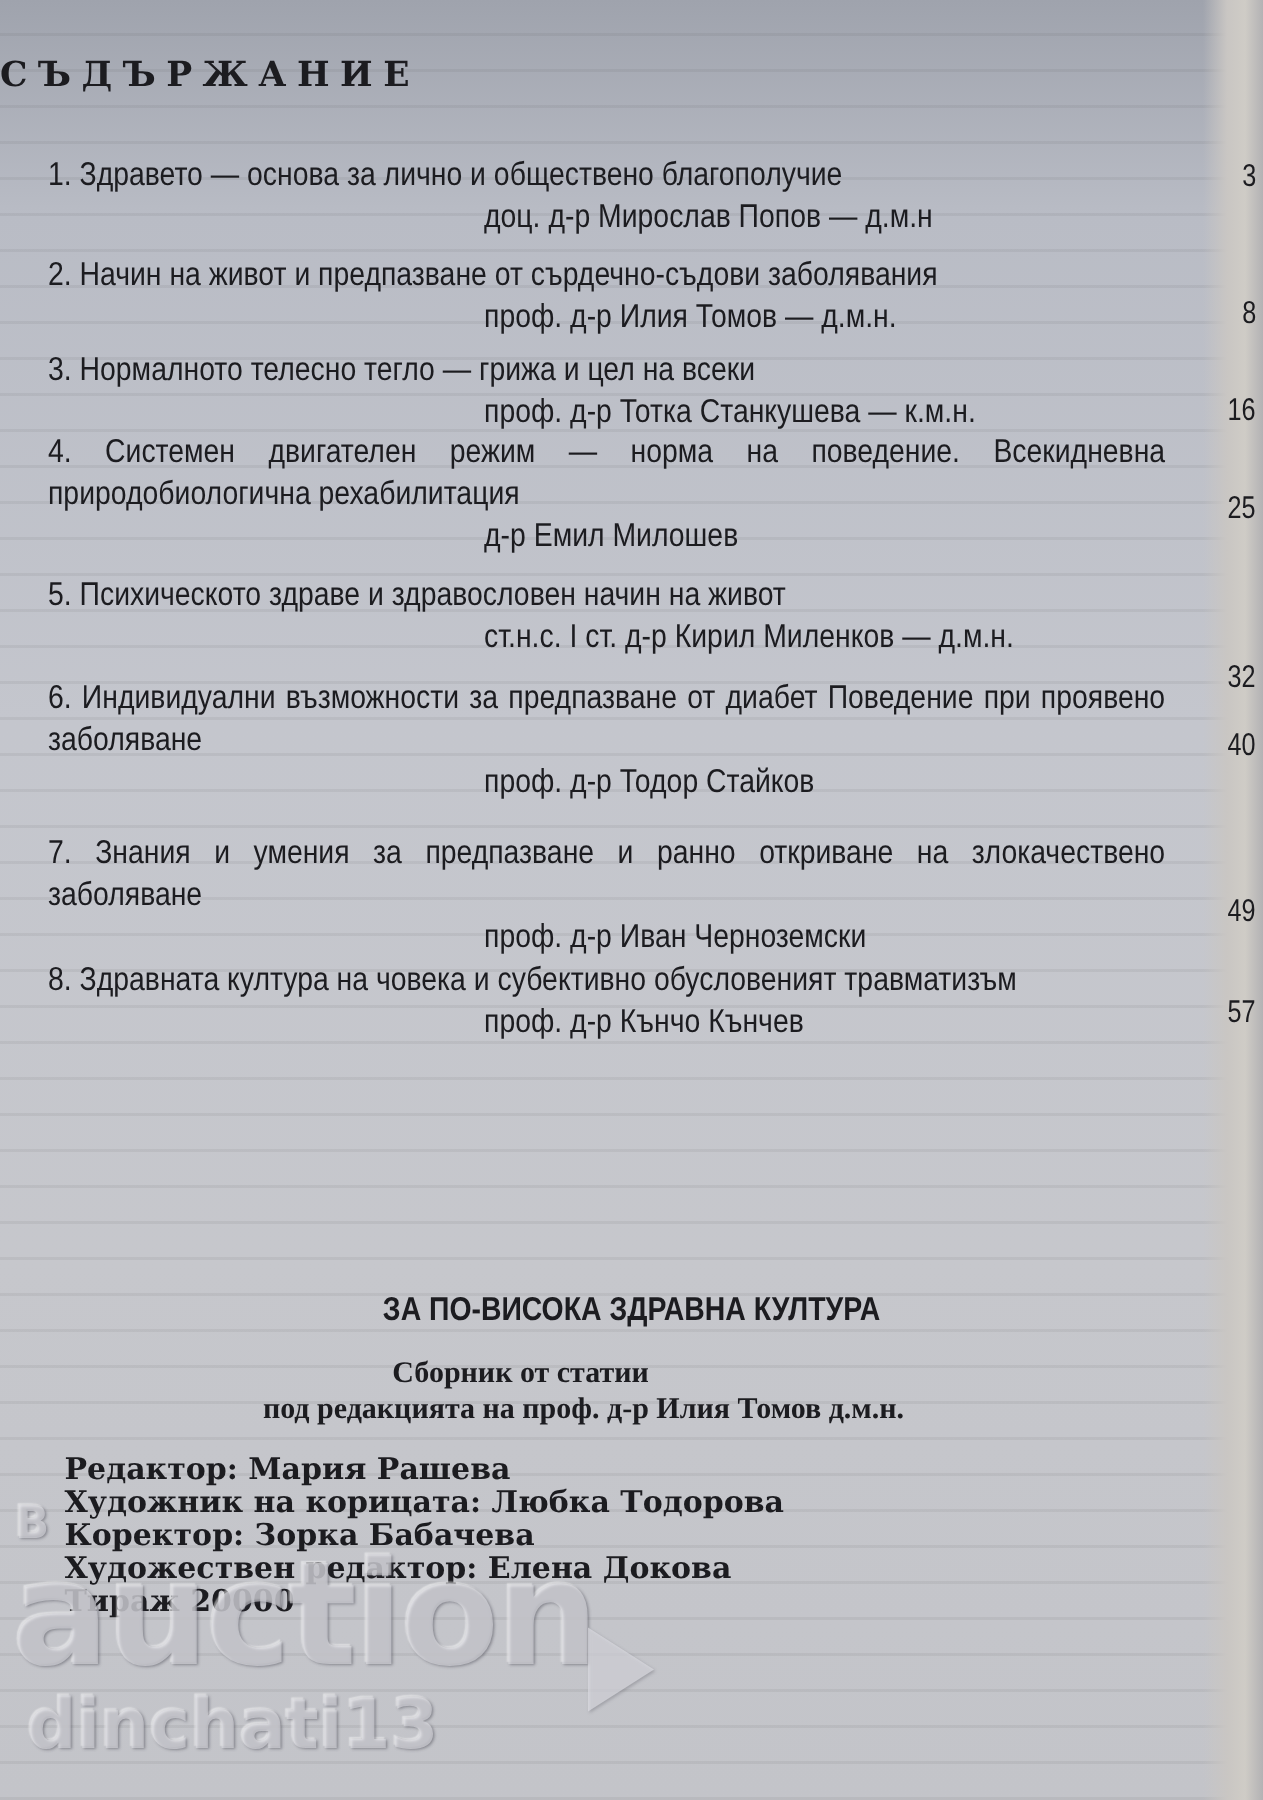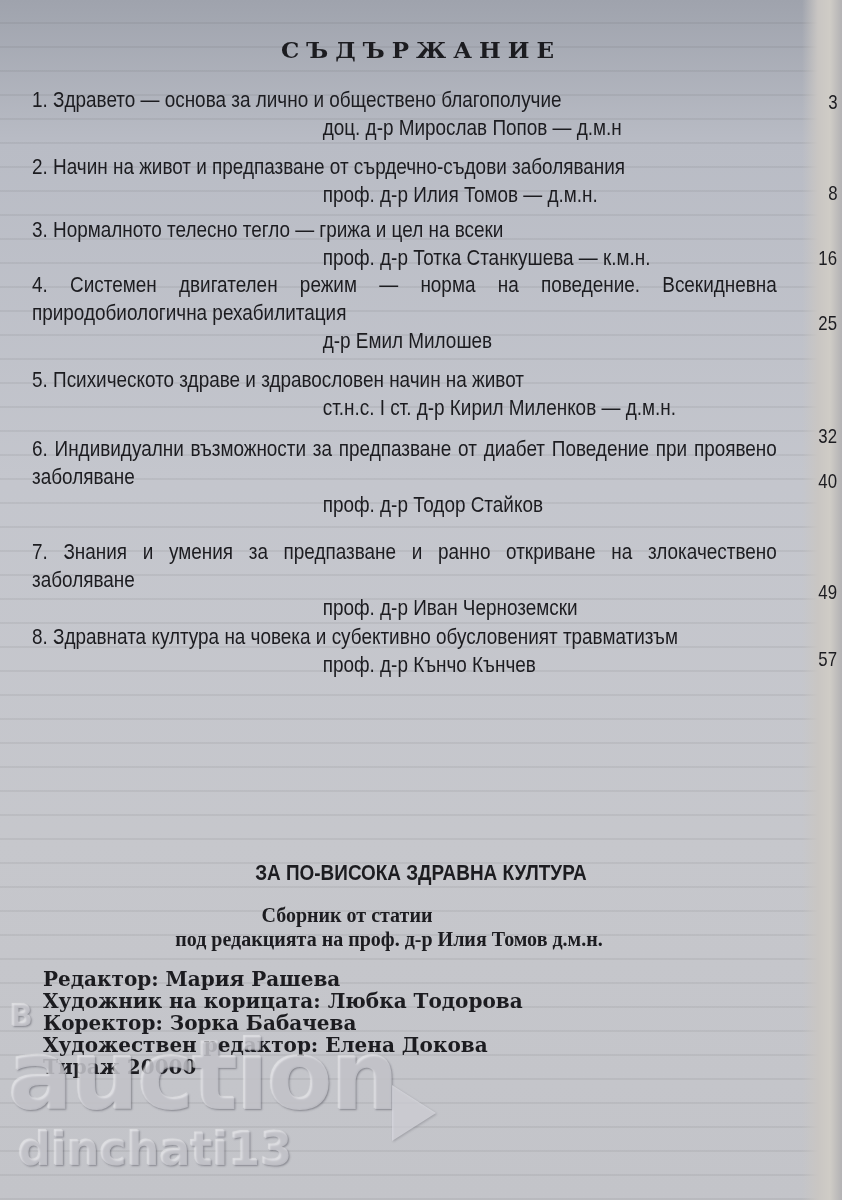--- a/index.html
+++ b/index.html
@@ -12,21 +12,21 @@
   .page-edge {
     position: absolute; top: 0; right: 0; width: 40px; height: 1200px;
     background: linear-gradient(90deg, rgba(0,0,0,0) 0%, #c9c6c3 40%, #cfccc6 70%, #b3b2b4 100%);
   }
   .bleed {
     position: absolute; left: 0; top: 0; width: 842px; height: 1200px; opacity: 0.08;
     background: repeating-linear-gradient(180deg, transparent 0 22px, #444 22px 24px);
     pointer-events: none;
   }
   .toc-title {
-    position: absolute; top: 36px; left: 0; width: 842px; text-align: center;
+    position: absolute; top: 36px; left: 0; width: 842px; text-align: left;
     font-size: 23px; font-weight: bold; letter-spacing: 7px;
     font-family: "DejaVu Serif", serif;
   }
   .toc { position: absolute; left: 32px; top: 86px; width: 800px; }
   .entry { position: relative; width: 745px; }
   .entry .title {
     font-family: "Liberation Sans Narrow", "Liberation Sans", sans-serif;
     font-size: 22px; line-height: 28px; text-align: justify;
     transform: scaleX(0.86); transform-origin: left top; width: 866px;
     font-weight: 500;
@@ -71,21 +71,21 @@
 </style>
 </head>
 <body>
 
 <div class="bleed"></div>
 <div class="page-edge"></div>
 
 <div class="toc-title">СЪДЪРЖАНИЕ</div>
 
 <div class="toc">
-  <div class="entry" style="margin-top:0px;">
+  <div class="entry" style="margin-top:16px;">
     <div class="title">1. Здравето — основа за лично и обществено благополучие</div>
     <div class="author">доц. д-р Мирослав Попов — д.м.н</div>
     <div class="page" style="top:4px;">3</div>
   </div>
   <div class="entry" style="margin-top:12px;">
     <div class="title">2. Начин на живот и предпазване от сърдечно-съдови заболявания</div>
     <div class="author">проф. д-р Илия Томов — д.м.н.</div>
     <div class="page" style="top:28px;">8</div>
   </div>
   <div class="entry" style="margin-top:8px;">

